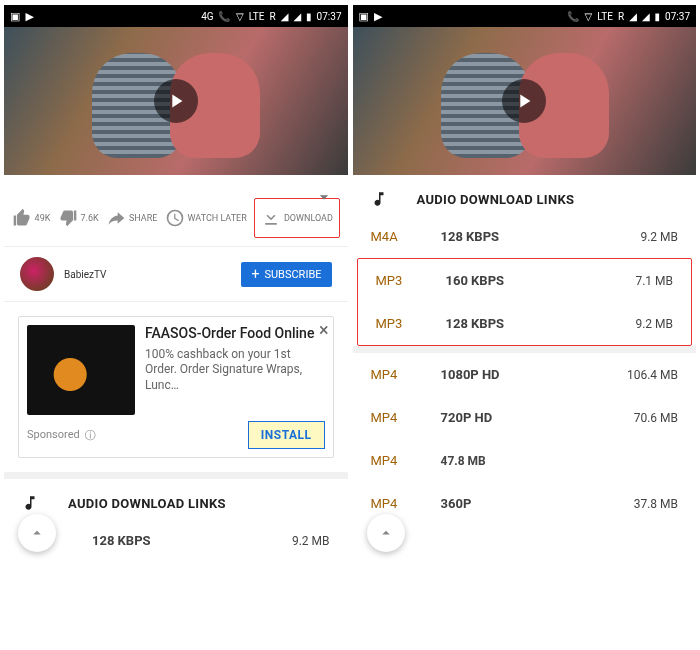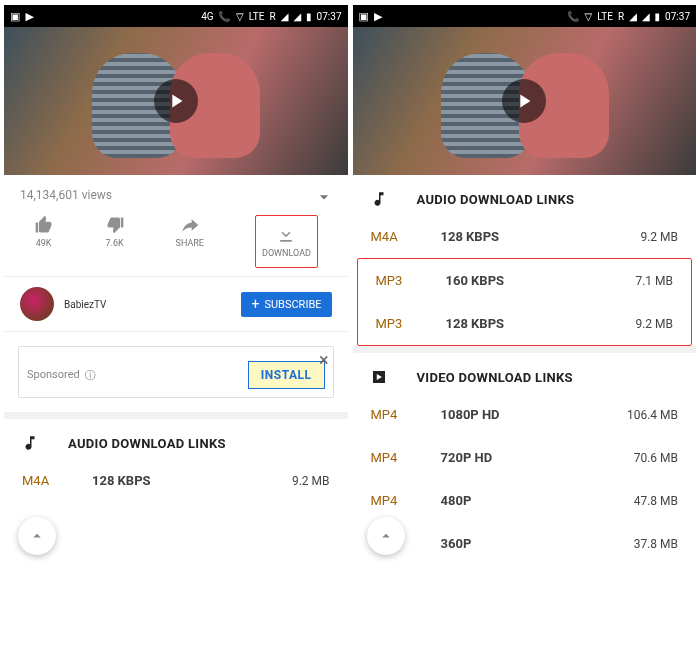--- a/index.html
+++ b/index.html
@@ -13,21 +13,21 @@
   .thumb .baby{position:absolute;width:90px;height:105px;border-radius:40px 40px 25px 25px;}
   .thumb .b1{left:88px;top:26px;background:repeating-linear-gradient(0deg,#56636e,#56636e 4px,#8b98a3 4px,#8b98a3 8px);}
   .thumb .b2{left:166px;top:26px;background:#c86a6a;}
   .play{z-index:3;width:44px;height:44px;border-radius:50%;background:rgba(0,0,0,0.55);display:flex;align-items:center;justify-content:center;}
   .play svg{fill:#fff;width:22px;height:22px;}
   .meta{padding:10px 16px 4px;}
   .title{font-size:15px;color:#222;line-height:1.3;padding-right:26px;position:relative;}
   .chev{position:absolute;right:-2px;top:2px;}
   .views{font-size:12px;color:#888;margin-top:3px;}
   .actions{display:flex;justify-content:space-around;padding:9px 4px 8px;}
-  .act{display:flex;flex-direction:column;align-items:center;font-size:9px;color:#757575;gap:3px;}
+  .act{display:flex;flex-direction:row;align-items:center;font-size:9px;color:#757575;gap:3px;}
   .act svg{width:20px;height:20px;fill:#909090;}
   .hl{border:1px solid #e33;border-radius:2px;padding:9px 6px;}
   .channel{display:flex;align-items:center;padding:10px 16px;border-top:1px solid #eee;border-bottom:1px solid #eee;gap:10px;}
   .avatar{width:34px;height:34px;border-radius:50%;background:radial-gradient(circle at 40% 40%,#c26,#541);}
   .chname{font-size:10px;color:#333;flex:1;}
   .sub{background:#1b6fd8;color:#fff;font-size:11px;padding:6px 10px;border:none;border-radius:2px;display:flex;align-items:center;gap:5px;}
   .sub span.plus{font-size:14px;line-height:0;}
   .card{margin:14px;border:1px solid #ddd;border-radius:2px;padding:8px 8px 8px 8px;position:relative;}
   .xclose{position:absolute;right:4px;top:2px;font-size:18px;color:#666;}
   .cardrow{display:flex;gap:10px;}
@@ -83,61 +83,73 @@
     </div>
 
     <div class="meta">
       <div class="title">
         <span class="chev">
           <svg width="20" height="20" viewBox="0 0 24 24" fill="#777">
               <path d="M7 10l5 5 5-5z"></path>
             </svg>
         </span>
       </div>
-      <div class="views">14,134,601 views</div>
     </div>
 
     <div class="actions">
       <div class="act">
         <svg viewBox="0 0 24 24">
             <path d="M2 21h3V9H2v12zm19-11c0-1.1-.9-2-2-2h-5.3l.8-3.8V3.6c0-.4-.2-.8-.4-1.1L13 1 6.6 7.6C6.2 7.9 6 8.4 6 9v10c0 1.1.9 2 2 2h8c.8 0 1.5-.5 1.8-1.2l3-7c.1-.3.2-.5.2-.8v-2z"></path>
           </svg>
         <span>49K</span>
       </div>
       <div class="act">
         <svg viewBox="0 0 24 24">
             <path d="M22 3h-3v12h3V3zM3 13c0 1.1.9 2 2 2h5.3l-.8 3.8v.6c0 .4.2.8.4 1.1L11 22l6.4-6.6c.4-.3.6-.8.6-1.4V5c0-1.1-.9-2-2-2H8c-.8 0-1.5.5-1.8 1.2l-3 7c-.1.3-.2.5-.2.8v2z"></path>
           </svg>
         <span>7.6K</span>
       </div>
       <div class="act">
         <svg viewBox="0 0 24 24">
             <path d="M14 9V5l8 7-8 7v-4.1c-5 0-8.5 1.6-11 5.1 1-5 4-10 11-11z"></path>
           </svg>
         <span>SHARE</span>
+      </div>
+      <div class="act">
+        <svg viewBox="0 0 24 24">
+            <path d="M12 2a10 10 0 100 20 10 10 0 000-20zm0 18a8 8 0 110-16 8 8 0 010 16zm.5-13H11v6l5 3 .8-1.3-4.3-2.6V7z"></path>
+          </svg>
+        <span>WATCH LATER</span>
       </div>
       <div class="act hl">
         <svg viewBox="0 0 24 24">
             <path d="M5 20h14v-2H5v2zM12 2L12 12 8 8l-1.4 1.4L12 14.8l5.4-5.4L16 8l-4 4V2h0z"></path>
           </svg>
         <span>DOWNLOAD</span>
       </div>
     </div>
 
     <div class="channel">
       <div class="avatar"></div>
       <div class="chname">BabiezTV</div>
       <button class="sub">
           <span class="plus">+</span>
           <span>SUBSCRIBE</span>
         </button>
     </div>
 
     <div class="card">
       <span class="xclose">×</span>
+      <div class="cardrow">
+        <div class="cimg"></div>
+        <div class="ctxt">
+          <div class="ct1">FAASOS-Order Food Online</div>
+          <div class="ct2">100% cashback on your 1st Order. Order Signature Wraps, Lunc…</div>
+        </div>
+      </div>
       <div class="cardfoot">
         <div class="spons">
           <span>Sponsored</span>
           <span>ⓘ</span>
         </div>
         <button class="install">INSTALL</button>
       </div>
     </div>
 
     <div class="gap8"></div>
@@ -214,42 +226,33 @@
       </div>
       <div class="row">
         <div>MP3</div>
         <div>128 KBPS</div>
         <div>9.2 MB</div>
       </div>
     </div>
 
     <div class="gap8"></div>
 
-    <div class="sect">
-      <span class="sicon">
-        <svg width="18" height="18" viewBox="0 0 24 24" fill="#222">
-            <path d="M4 4h16v16H4z M9 8v8l7-4z"></path>
-          </svg>
-      </span>
-      <span>VIDEO DOWNLOAD LINKS</span>
-    </div>
 
     <div class="row">
       <div>MP4</div>
       <div>1080P HD</div>
       <div>106.4 MB</div>
     </div>
     <div class="row">
       <div>MP4</div>
       <div>720P HD</div>
       <div>70.6 MB</div>
     </div>
     <div class="row">
       <div>MP4</div>
-      <div>480P</div>
       <div>47.8 MB</div>
     </div>
     <div class="row">
       <div>MP4</div>
       <div>360P</div>
       <div>37.8 MB</div>
     </div>
 
     <div class="fab">
       <svg width="18" height="18" viewBox="0 0 24 24" fill="#888">

